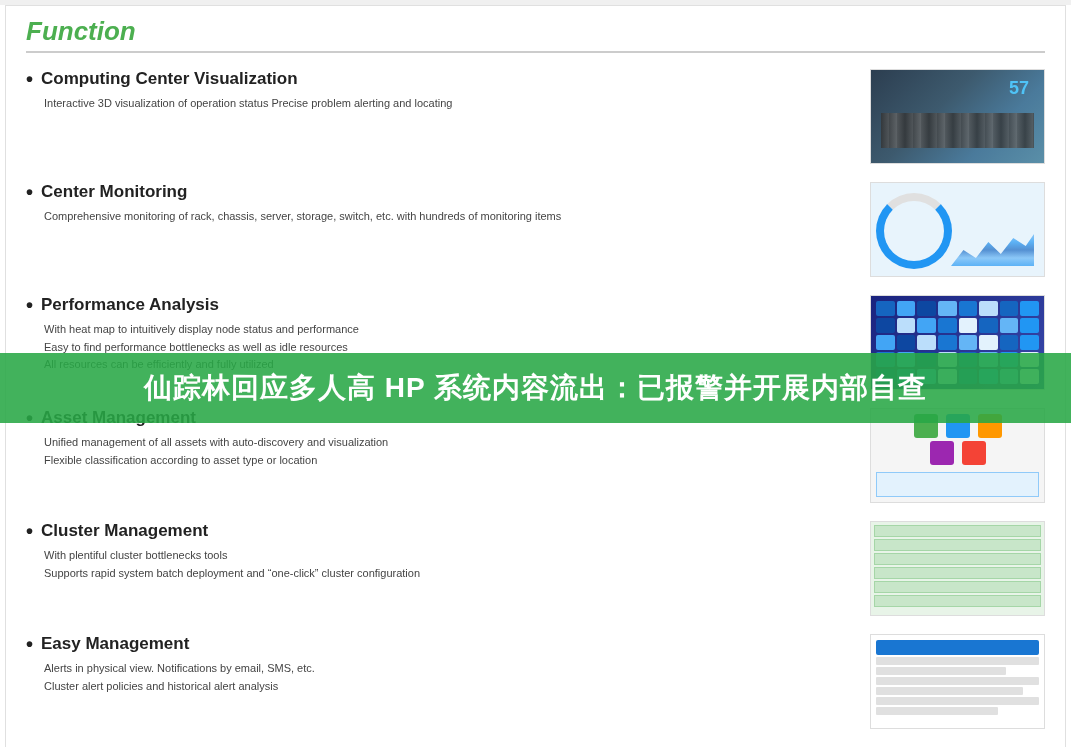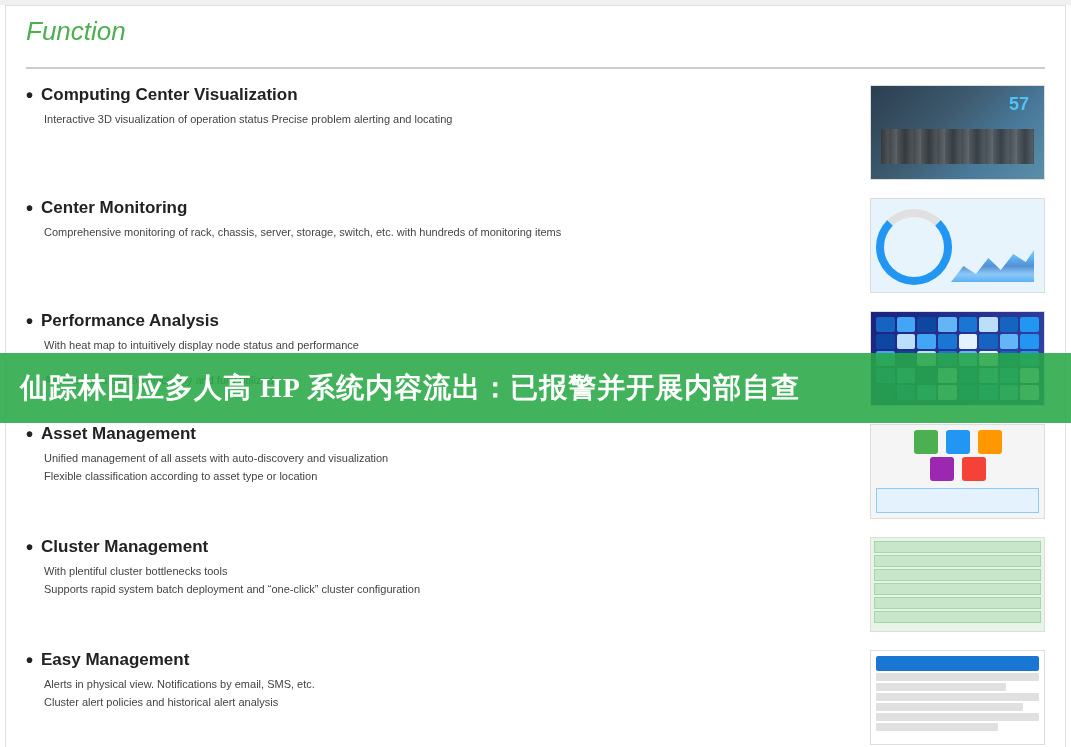--- a/index.html
+++ b/index.html
@@ -22,22 +22,22 @@
     .main-content {
       padding: 10px 20px 20px 20px;
       background: #fff;
       border: 1px solid #e0e0e0;
       margin: 5px;
     }
 
     .section-title {
       color: #4CAF50;
       font-size: 26px;
-      font-weight: normal;
-      margin-bottom: 20px;
+      font-weight: bold;
+      margin-bottom: 4px;
       font-style: italic;
     }
 
     .title-divider {
       border: none;
       border-top: 2px solid #ccc;
       margin-bottom: 16px;
     }
 
     .features-grid {
@@ -225,27 +225,27 @@
       border-radius: 1px;
     }
 
     
     .overlay-banner {
       position: absolute;
       left: 0;
       right: 0;
       background: rgba(40, 167, 69, 0.88);
       color: #fff;
+      text-align: center;
       font-size: 28px;
       font-weight: bold;
       padding: 16px 20px;
       z-index: 100;
       top: 348px;
       letter-spacing: 1px;
-      font-family: Liberation Serif, serif;
     }
   </style>
 </head>
 <body>
 
 <div class="page-container">
   <div class="main-content">
 
     <div class="section-title">Function</div>
     <hr class="title-divider">
@@ -275,21 +275,21 @@
       </div>
 
       <div class="feature-row">
         <div class="feature-text">
           <div class="feature-title">
             <span class="bullet">•</span>
             <span>Performance Analysis</span>
           </div>
           <div class="feature-desc">
             <span>With heat map to intuitively display node status and performance</span><br>
-            <br>
+            <span>Easy to find performance bottlenecks as well as idle resources</span><br>
             <span>All resources can be efficiently and fully utilized</span>
           </div>
         </div>
         <div class="feature-image img-performance" id="perf-image">
             <div class="perf-cell" style="background: rgb(21, 101, 192);"></div>
             <div class="perf-cell" style="background: rgb(66, 165, 245);"></div>
             <div class="perf-cell" style="background: rgb(13, 71, 161);"></div>
             <div class="perf-cell" style="background: rgb(100, 181, 246);"></div>
             <div class="perf-cell" style="background: rgb(25, 118, 210);"></div>
             <div class="perf-cell" style="background: rgb(187, 222, 251);"></div>

